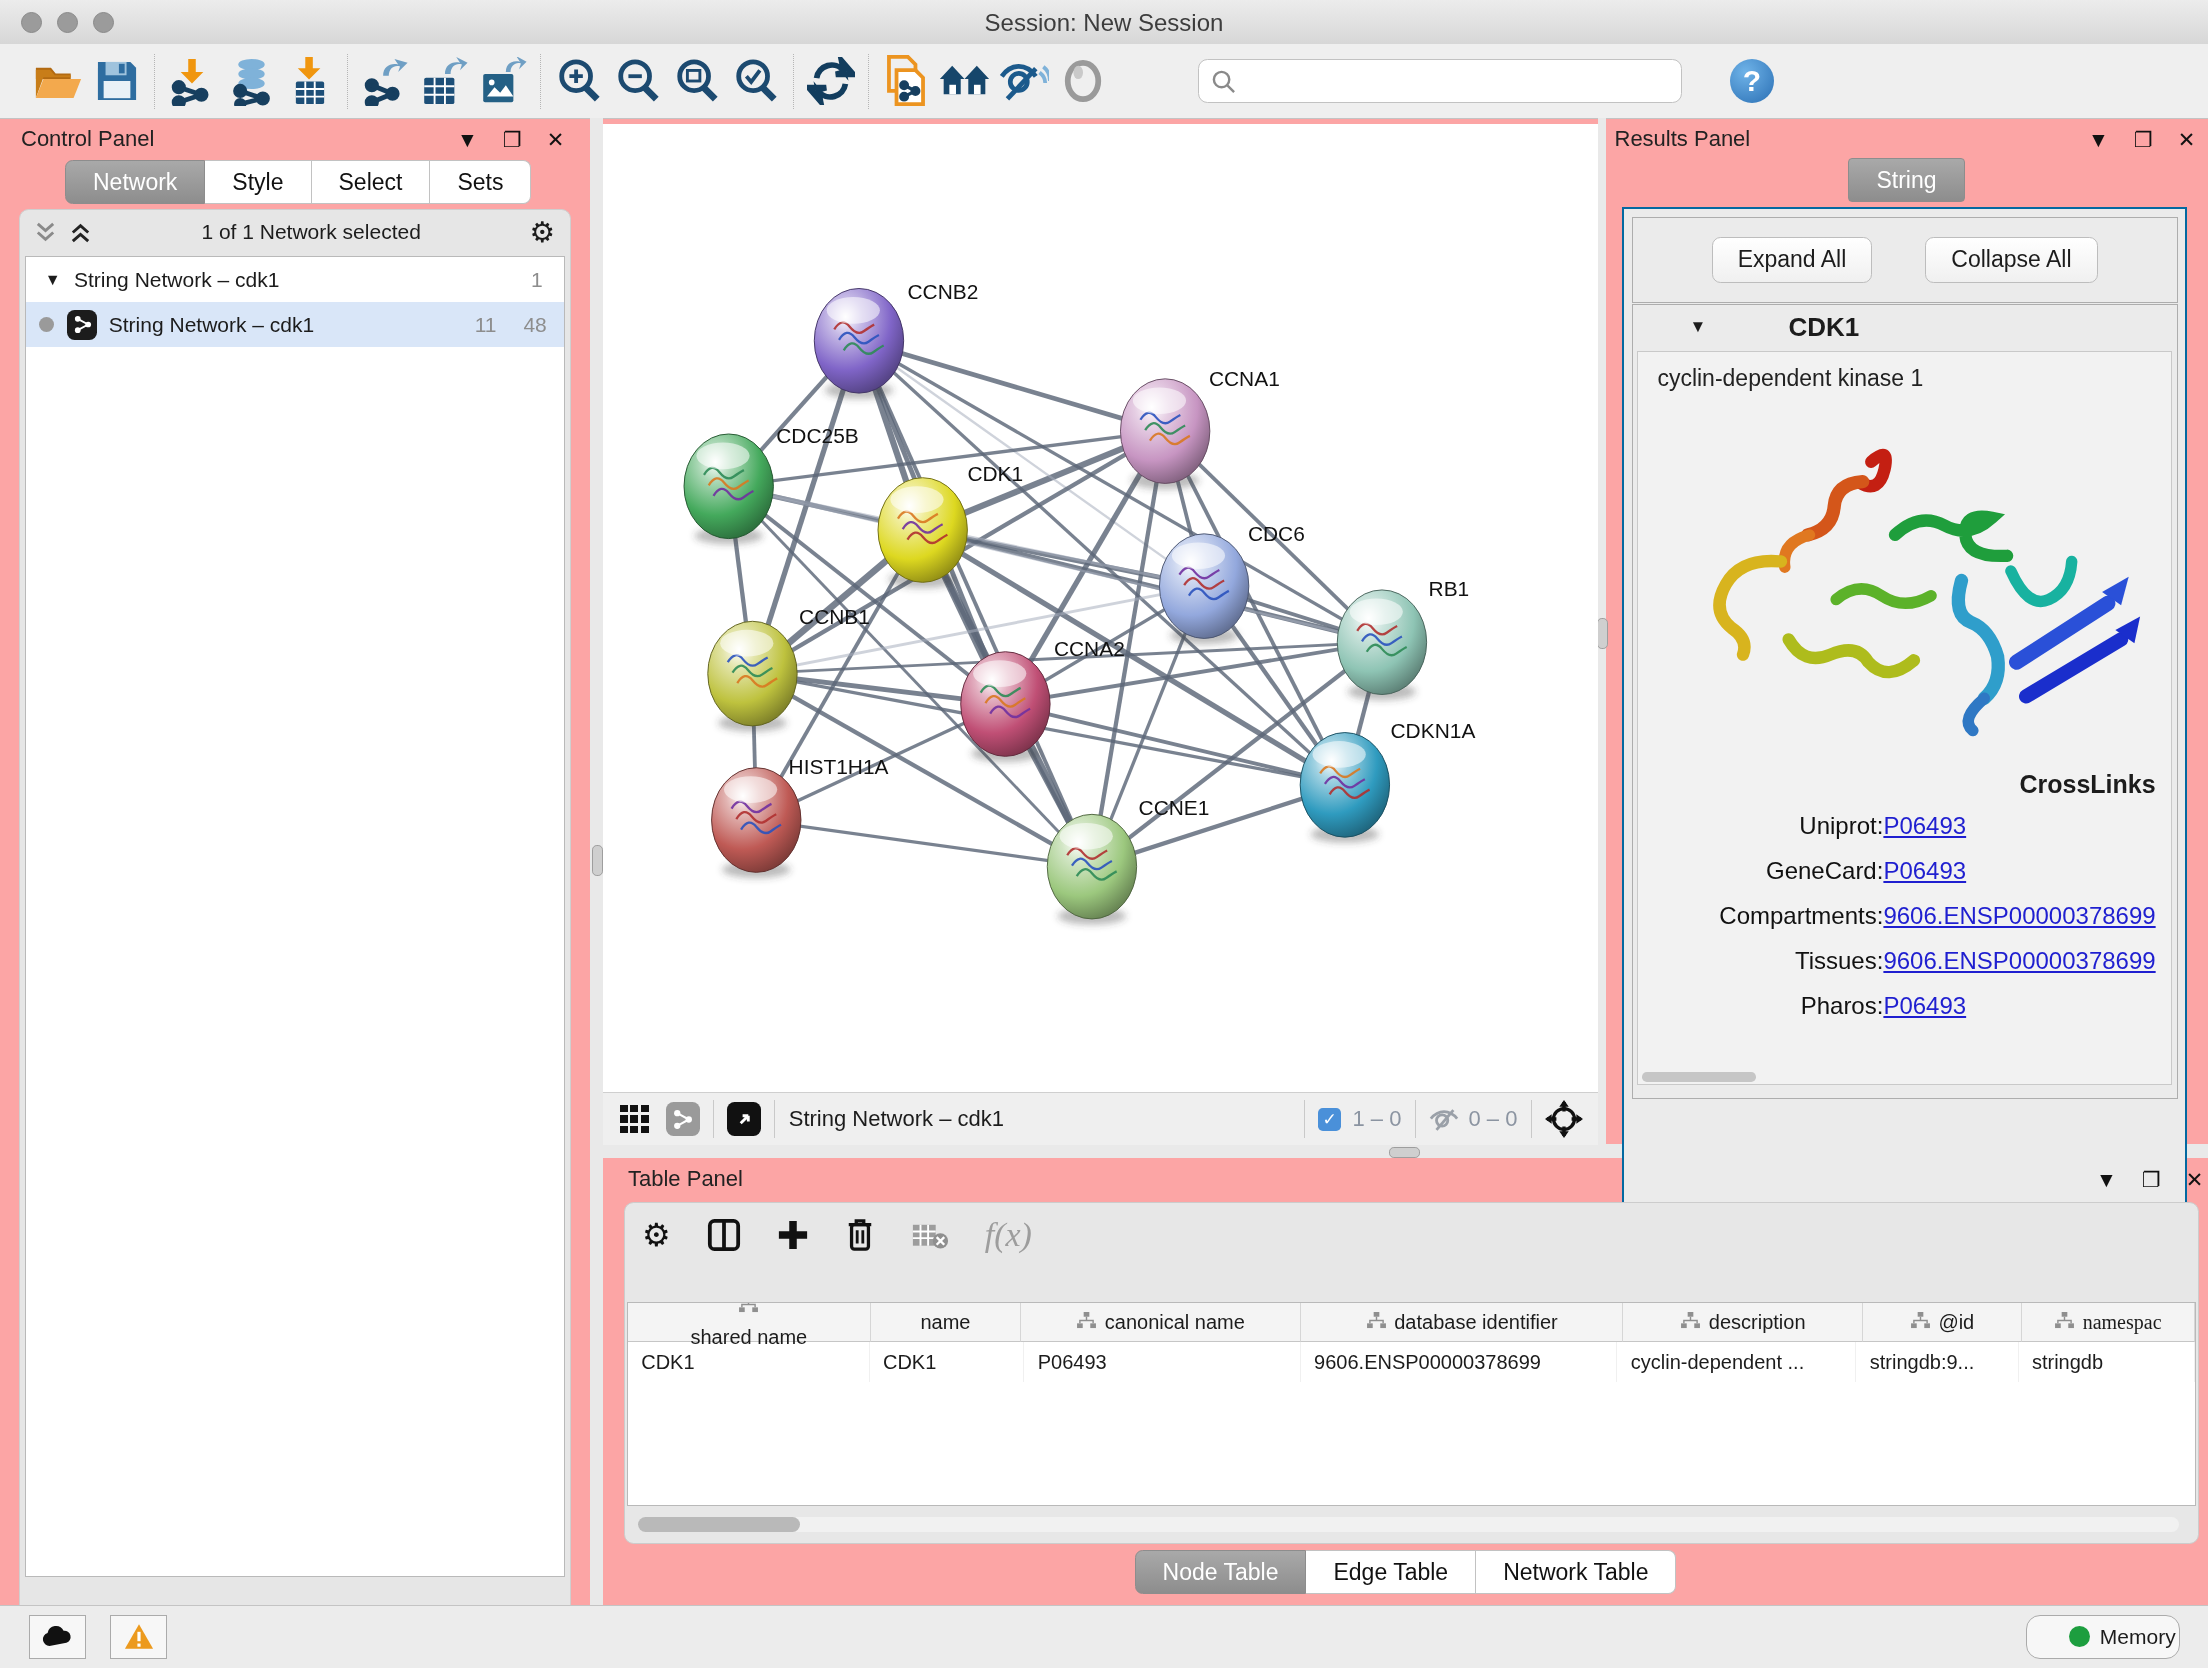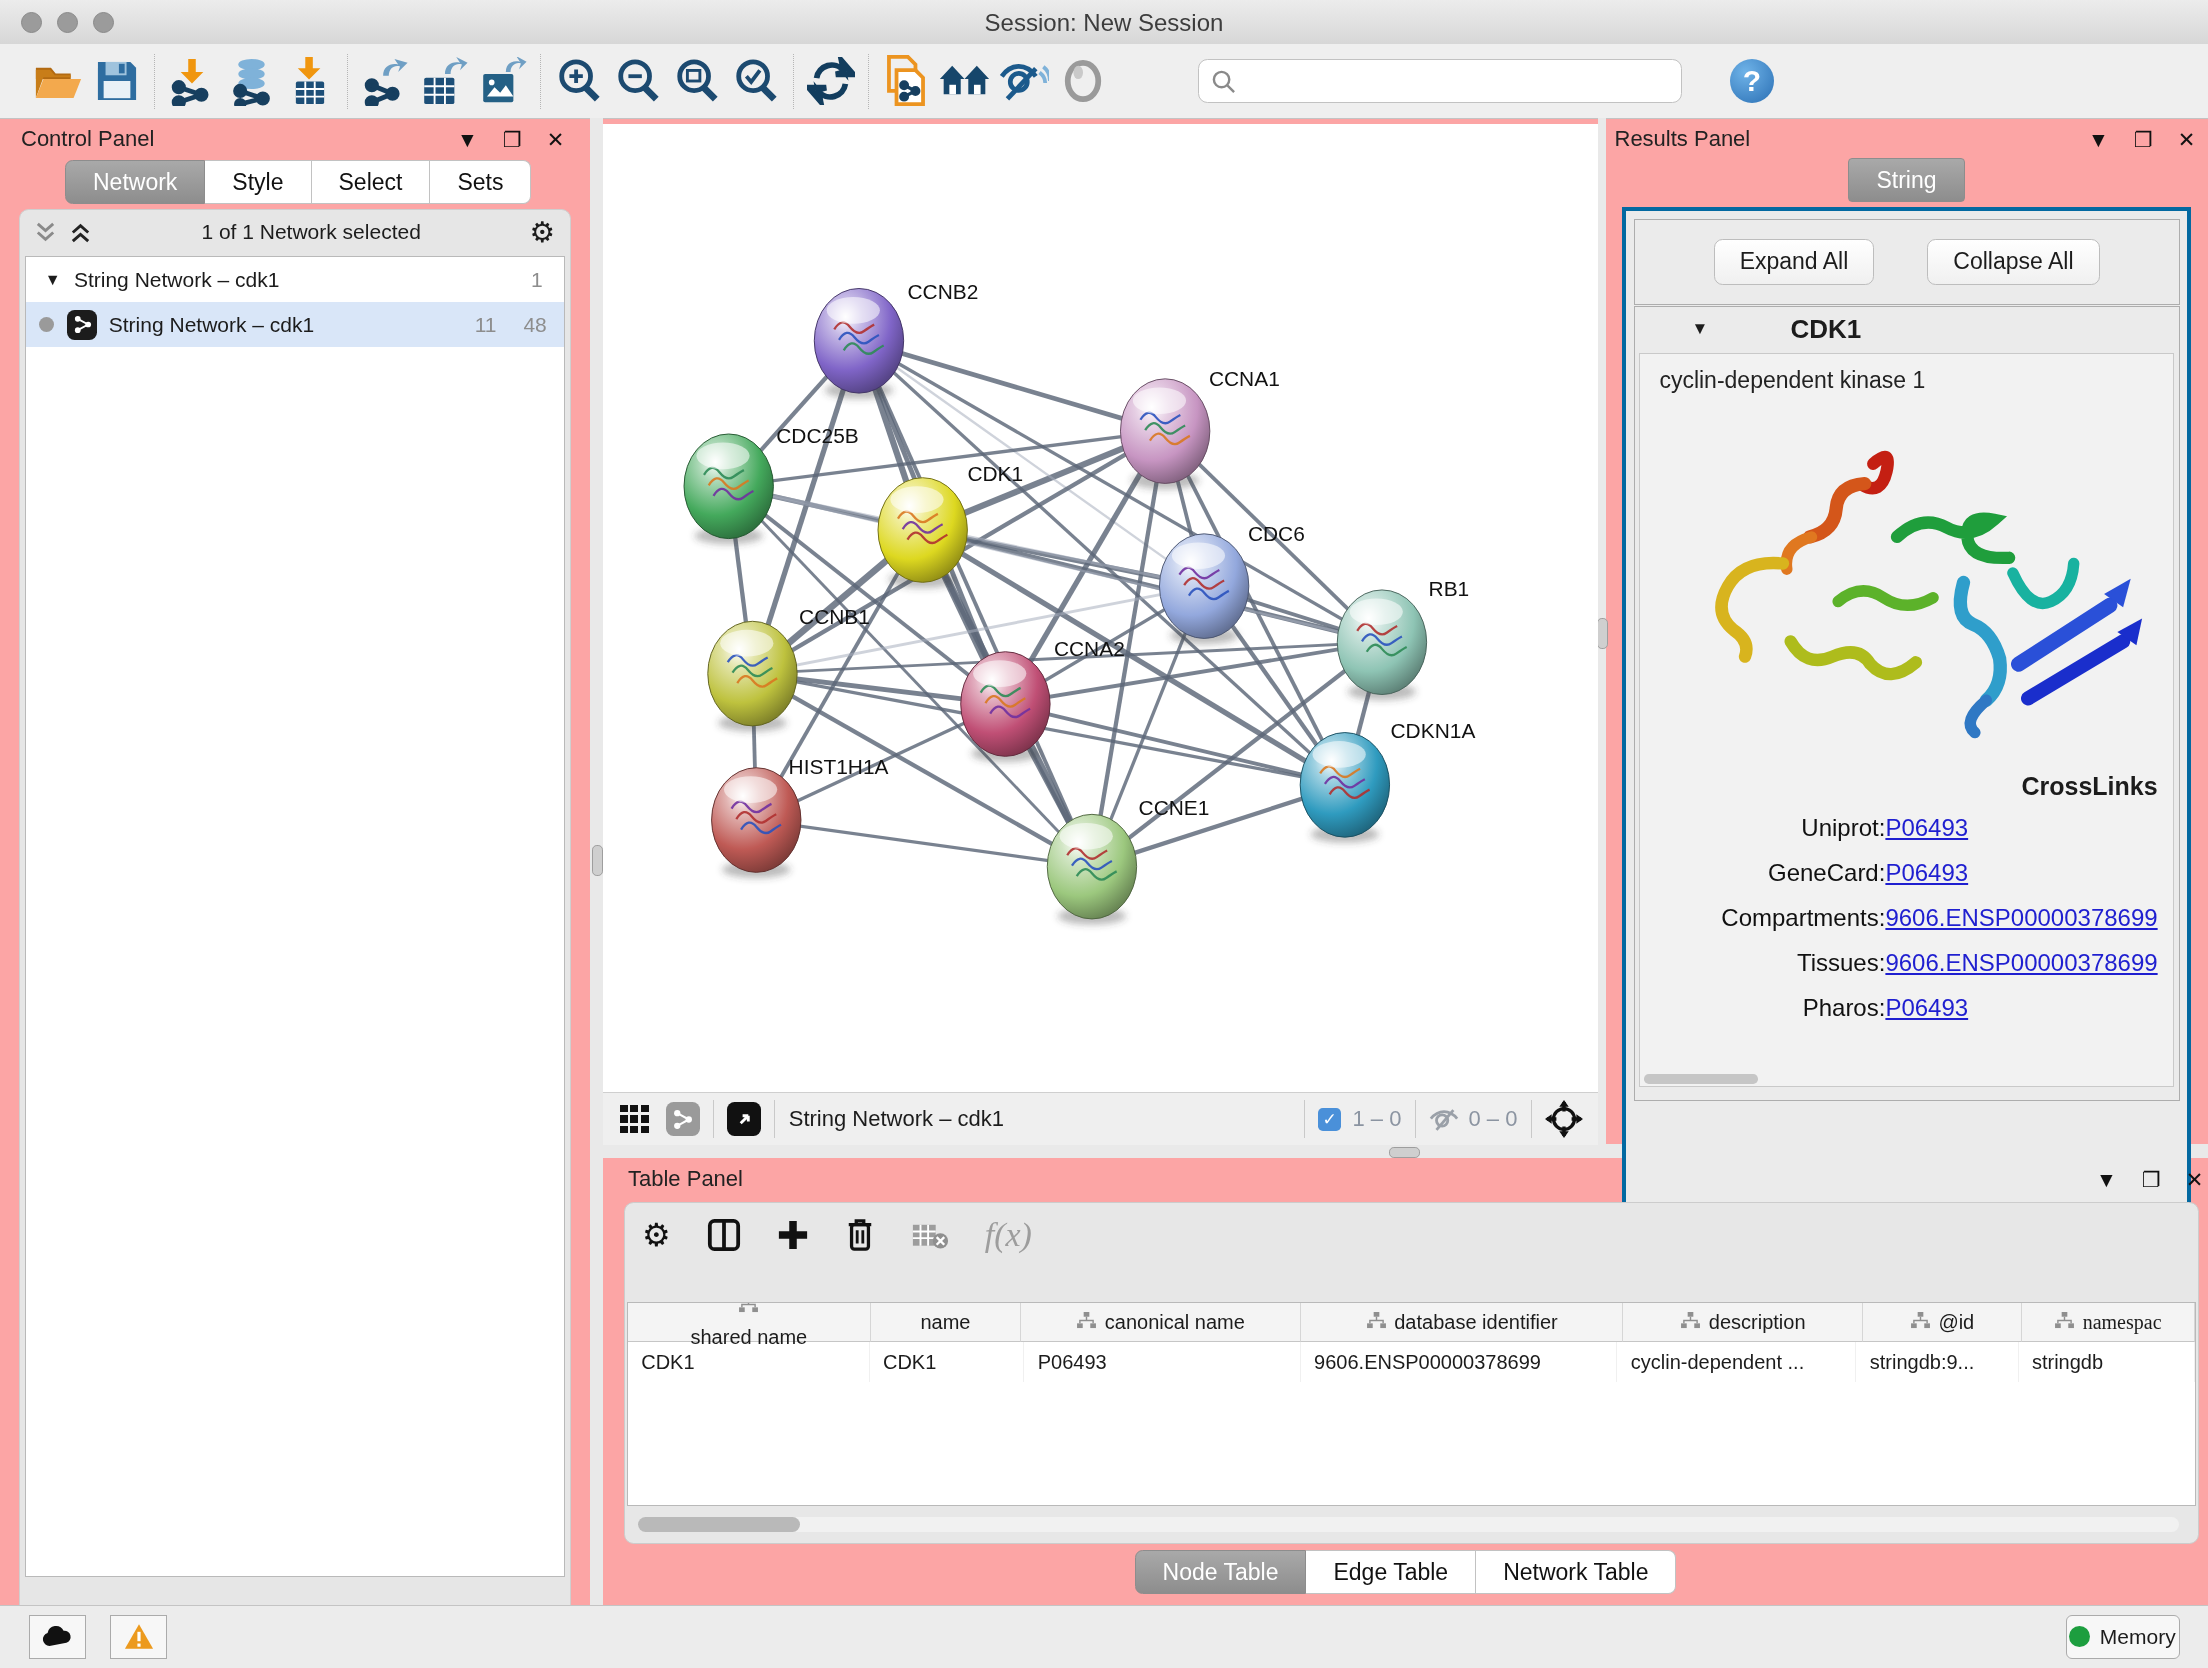--- a/index.html
+++ b/index.html
@@ -50,21 +50,21 @@
   .split-pill-h{position:absolute;width:28.5px;height:8.6px;background:#cfcfcf;border:1px solid #9e9e9e;border-radius:4.8px;}
   #net-footer{position:absolute;left:603px;top:1092px;width:995px;height:52px;background:#efefef;
     border-top:1px solid #cfcfcf;display:flex;align-items:center;font-size:22px;}
   .nf-sep{width:0;height:38px;border-left:1px solid #c9c9c9;margin:0 13.3px;}
   .nf-gray{color:#8b94a1;}
   #h-split{position:absolute;left:603px;top:1144px;width:1605px;height:14.3px;background:#e9e9e9;}
   
   #results-panel{position:absolute;left:1605px;top:118px;width:603px;height:1026px;}
   #rp-tab{position:absolute;left:0;right:0;top:40px;display:flex;justify-content:center;}
   #rp-outer{position:absolute;left:17px;top:89px;width:561px;height:1004px;background:#ebebeb;
-    border:4px solid #0369a1;}
+    border:2px solid #0369a1;}
   #rp-expandbox{position:absolute;left:7.6px;top:7.6px;width:544px;height:84px;background:#ebebeb;
     border:1px solid #adadad;display:flex;align-items:center;justify-content:center;gap:53px;}
   .rp-btn{height:44px;padding:0 25px;background:linear-gradient(#ffffff,#f0f0f0);border:1px solid #bdbdbd;
     border-radius:8.6px;font-size:23px;display:flex;align-items:center;}
   #rp-entry{position:absolute;left:7.6px;top:95px;width:544px;height:793px;background:#ebebeb;border:1px solid #adadad;}
   #rp-entry-head{height:44px;display:flex;align-items:center;font-size:26px;font-weight:bold;}
   #rp-entry-body{position:absolute;left:4.8px;top:46px;right:4.8px;bottom:13.3px;background:#f2f2f2;border:1px solid #c9c9c9;overflow:hidden;}
   #rp-desc{position:absolute;left:19px;top:13.3px;font-size:23px;color:#222;}
   #protein-img{position:absolute;left:38px;top:67px;}
   #crosslinks{position:absolute;left:28px;top:418px;font-family:Liberation Sans, sans-serif;font-size:24px;text-align:right;}
@@ -85,21 +85,21 @@
   .th{height:38px;background:#f4f4f4;border-bottom:1px solid #c6c6c6;border-right:1px solid #d6d6d6;
     display:flex;align-items:center;justify-content:center;font-size:20px;gap:7.6px;}
   .td{height:40px;display:flex;align-items:center;padding-left:13.3px;font-size:20px;border-right:1px solid #f0f0f0;}
   #tp-hscroll{position:absolute;left:13.3px;bottom:11.4px;width:1541px;height:15px;background:#f1f1f1;border-radius:7.6px;}
   #tp-hthumb{width:162px;height:15px;background:#b9b9b9;border-radius:7.6px;}
   #tp-tabs{position:absolute;left:0;right:0;top:392px;display:flex;justify-content:center;}
   
   #statusbar{position:absolute;left:0;top:1605px;width:2208px;height:63px;background:#ececec;border-top:1px solid #c4c4c4;}
   .sb-btn{position:absolute;top:8.6px;height:42px;background:#f7f7f7;border:1.9px solid #ababab;
     display:flex;align-items:center;justify-content:center;}
-  #memory-btn{right:28.5px;width:112px;gap:9.5px;font-size:21px;border-radius:6px;}
+  #memory-btn{right:28.5px;width:112px;gap:9.5px;font-size:21px;border-radius:14px;padding-left:40px;}
   #mem-dot{width:21px;height:21px;border-radius:50%;}
   
   .node-label{font-family:"Liberation Sans",sans-serif;font-size:22px;fill:#111;}
   .icon-grid9{display:grid;grid-template-columns:repeat(3,7.6px);grid-template-rows:repeat(3,7.6px);gap:2.9px;}
   .icon-grid9 div{background:#111;}
   .rounded-ic{width:34px;height:34px;border-radius:7.6px;display:flex;align-items:center;justify-content:center;}
   #nf-check{width:23px;height:23px;background:#4a90d9;border-radius:4.8px;color:#fff;font-size:17px;
     display:flex;align-items:center;justify-content:center;}
 </style>
 </head>

